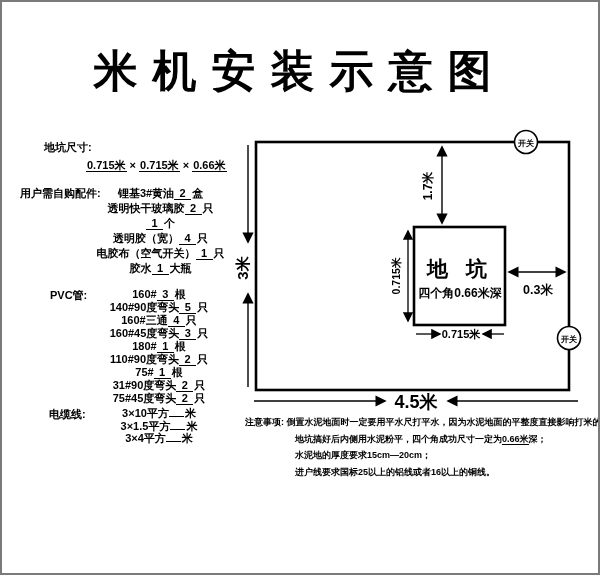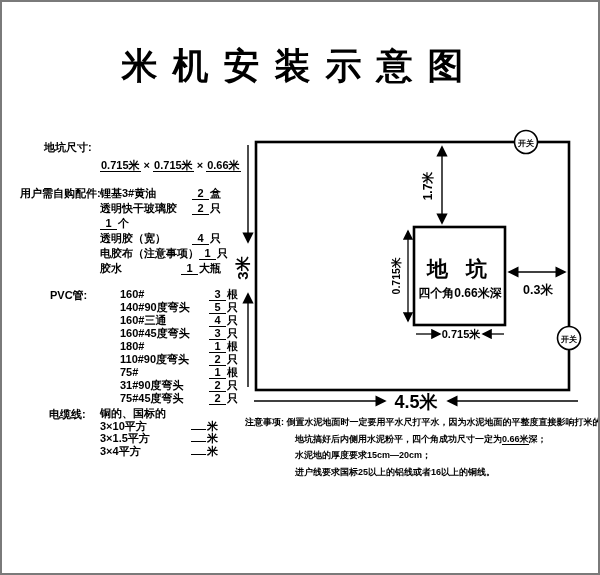--- a/index.html
+++ b/index.html
@@ -5,28 +5,28 @@
   html,body{margin:0;padding:0;}
   body{
     width:600px;height:575px;position:relative;background:#fff;
     font-family:"Liberation Sans","DejaVu Sans",sans-serif;
     font-weight:bold;color:#000;overflow:hidden;
     box-sizing:border-box;border:2px solid #7a7a7a;
   }
   
   .title{
     position:absolute;top:40px;left:0;width:100%;text-align:center;
-    font-size:36px;letter-spacing:15px;font-weight:bold;white-space:nowrap;
+    font-size:44px;letter-spacing:15px;font-weight:bold;white-space:nowrap;
   }
   
   .panel{position:absolute;left:0;top:0;width:235px;height:575px;font-size:11px;}
   .sec{position:absolute;}
   .sec-label{position:absolute;top:0;white-space:nowrap;}
   .items{position:absolute;top:0;}
-  .row{display:flex;justify-content:space-between;align-items:baseline;white-space:nowrap;}
+  .row{display:flex;justify-content:center;align-items:baseline;white-space:nowrap;}
   .val{display:inline-flex;align-items:baseline;}
   .u{display:inline-block;min-width:17px;text-align:center;border-bottom:1.3px solid #000;line-height:11px;}
   .u.blank{min-width:15px;}
   .unit{margin-left:1px;}
   .pitline2 .u2{border-bottom:1.3px solid #000;padding:0 1px;}
   
   .notes{position:absolute;left:243px;top:412px;font-size:9px;line-height:16.5px;white-space:nowrap;}
   .notes .cont{margin-left:50px;}
   .nu{border-bottom:1.2px solid #000;}
   
@@ -37,21 +37,21 @@
 <body>
 
 <div class="title">米机安装示意图</div>
 
 <div class="panel">
 
   <div class="sec" style="left:42px;top:138px;">
     <div class="row" style="justify-content:flex-end;flex-direction:column;">
       <span>地坑尺寸:</span>&nbsp;
     </div>
-    <div class="pitline2" style="position:absolute;left:56px;top:18px;white-space:nowrap;">
+    <div class="pitline2" style="position:absolute;left:42px;top:18px;white-space:nowrap;">
       <span class="u2">0.715米</span>
       <span>×</span>
       <span class="u2">0.715米</span>
       <span>×</span>
       <span class="u2">0.66米</span>
     </div>
   </div>
 
   <div class="sec" style="left:0;top:184px;width:235px;">
     <span class="sec-label" style="left:18px;">用户需自购配件:</span>
@@ -77,39 +77,39 @@
           </span>
         </div>
       <div class="row">
           <span>透明胶（宽）</span>
           <span class="val">
             <span class="u">4</span>
             <span class="unit">只</span>
           </span>
         </div>
       <div class="row">
-          <span>电胶布（注意事项）</span>
+          <span>电胶布（空气开关）</span>
           <span class="val">
             <span class="u">1</span>
             <span class="unit">只</span>
           </span>
         </div>
       <div class="row">
           <span>胶水</span>
           <span class="val">
             <span class="u">1</span>
             <span class="unit">大瓶</span>
           </span>
         </div>
     </div>
   </div>
 
   <div class="sec" style="left:0;top:286px;width:235px;">
     <span class="sec-label" style="left:48px;">PVC管:</span>
-    <div class="items" style="left:98px;width:118px;line-height:12.8px;margin-left:20px;">
+    <div class="items" style="left:98px;width:118px;line-height:12.8px;">
       <div class="row">
           <span>160#</span>
           <span class="val">
             <span class="u">3</span>
             <span class="unit">根</span>
           </span>
         </div>
       <div class="row">
           <span>140#90度弯头</span>
           <span class="val">
@@ -165,23 +165,20 @@
             <span class="u">2</span>
             <span class="unit">只</span>
           </span>
         </div>
     </div>
   </div>
 
   <div class="sec" style="left:0;top:405px;width:235px;">
     <span class="sec-label" style="left:47px;">电缆线:</span>
     <div class="items" style="left:98px;width:118px;line-height:12.5px;">
-      <div class="row">
-          <span>铜的、国标的</span>
-        </div>
       <div class="row">
           <span>3×10平方</span>
           <span class="val">
             <span class="u blank"></span>
             <span class="unit">米</span>
           </span>
         </div>
       <div class="row">
           <span>3×1.5平方</span>
           <span class="val">

